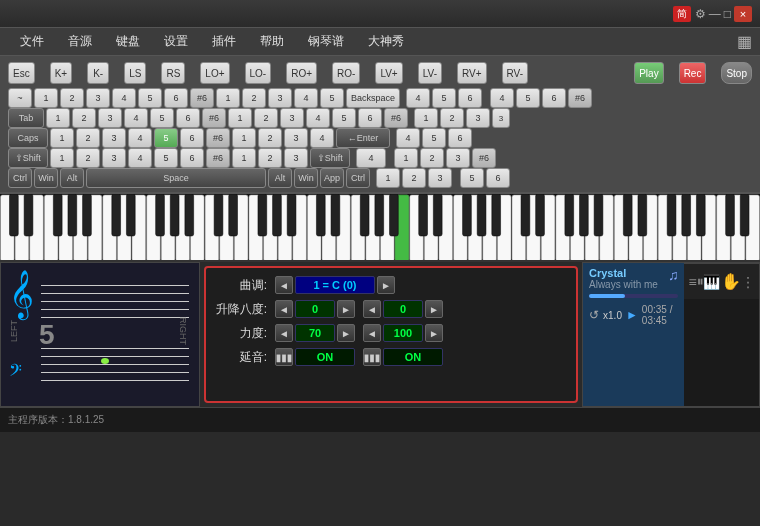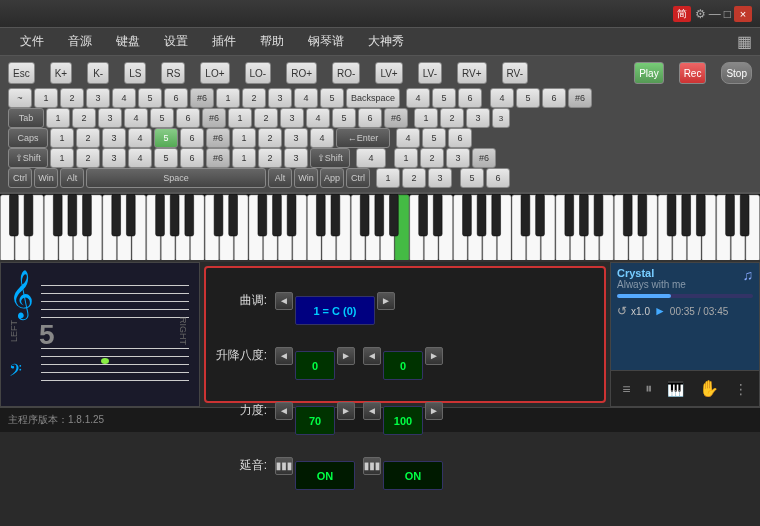--- a/index.html
+++ b/index.html
@@ -260,51 +260,49 @@
       cursor: pointer;
       color: #ccc;
       font-size: 10px;
     }
     .ctrl-display {
       background: #000080;
       color: #00ccff;
       font-size: 11px;
       font-weight: bold;
       min-width: 80px;
-      height: 29px;
+      height: 18px;
       display: flex;
       align-items: center;
       justify-content: center;
       border: 1px solid #336;
       border-radius: 2px;
-      margin-top: 20px;
     }
     .ctrl-display.small {
       min-width: 40px;
       background: #003300;
       color: #00ff44;
     }
     .ctrl-display.on-display {
       min-width: 60px;
       background: #001a00;
       color: #00ff44;
       gap: 4px;
     }
     .two-col {
       display: flex;
       gap: 8px;
     }
 
     
     #info-panel {
-      width: 150px;
+      width: 178px;
       background: #1a1a1a;
       border: 1px solid #444;
       display: flex;
-      flex-direction: column;
     }
     .info-top {
       background: #1a3a5a;
       padding: 4px 6px;
       flex: 1;
       position: relative;
     }
     .info-song-title {
       color: #7cf;
       font-size: 11px;

